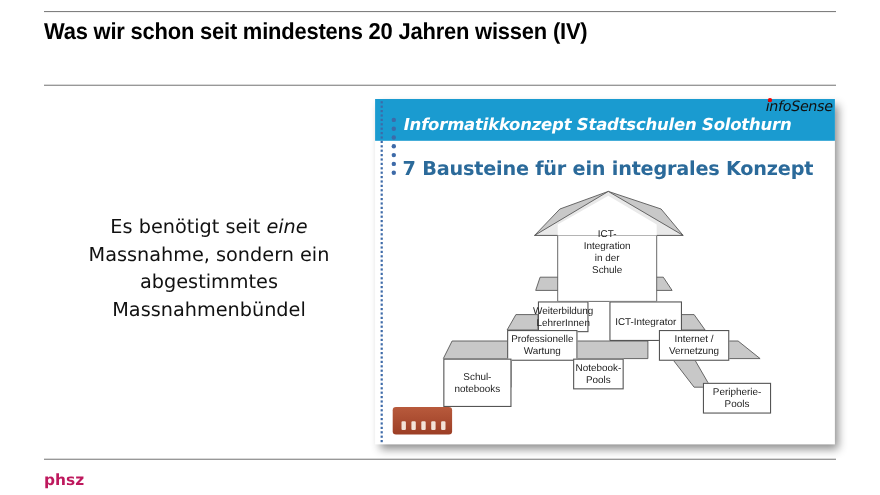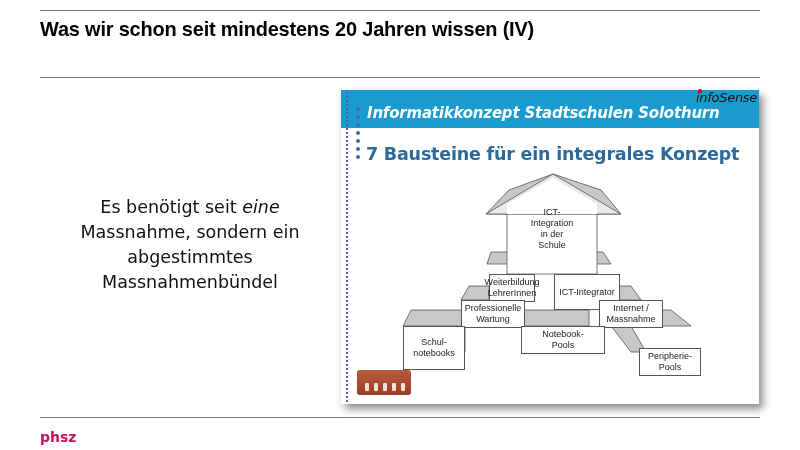--- a/index.html
+++ b/index.html
@@ -81,24 +81,24 @@
   <div class="blk" style="left:170px; top:98px; width:82px; height:82px; border:none; background:transparent; white-space:pre-line;">ICT-
 Integration
 in der
 Schule</div>
   <div class="blk" style="left:148px; top:184px; width:46px; height:28px; white-space:pre-line;">Weiterbildung
 LehrerInnen</div>
   <div class="blk" style="left:213px; top:184px; width:66px; height:36px;">ICT-Integrator</div>
   <div class="blk" style="left:120px; top:210px; width:64px; height:28px; white-space:pre-line;">Professionelle
 Wartung</div>
   <div class="blk" style="left:258px; top:210px; width:64px; height:28px; white-space:pre-line;">Internet /
-Massnahme</div>
+Vernetzung</div>
   <div class="blk" style="left:62px; top:236px; width:62px; height:44px; white-space:pre-line;">Schul-
 notebooks</div>
-  <div class="blk" style="left:180px; top:236px; width:84px; height:28px; white-space:pre-line;">Notebook-
+  <div class="blk" style="left:180px; top:236px; width:46px; height:28px; white-space:pre-line;">Notebook-
 Pools</div>
   <div class="blk" style="left:298px; top:236px; width:62px; height:28px; white-space:pre-line;margin-top:22px;">Peripherie-
 Pools</div>
 
   <div class="brick">
     <i style="left:8px"></i>
       <i style="left:17px"></i>
       <i style="left:26px"></i>
       <i style="left:35px"></i>
       <i style="left:44px"></i>

